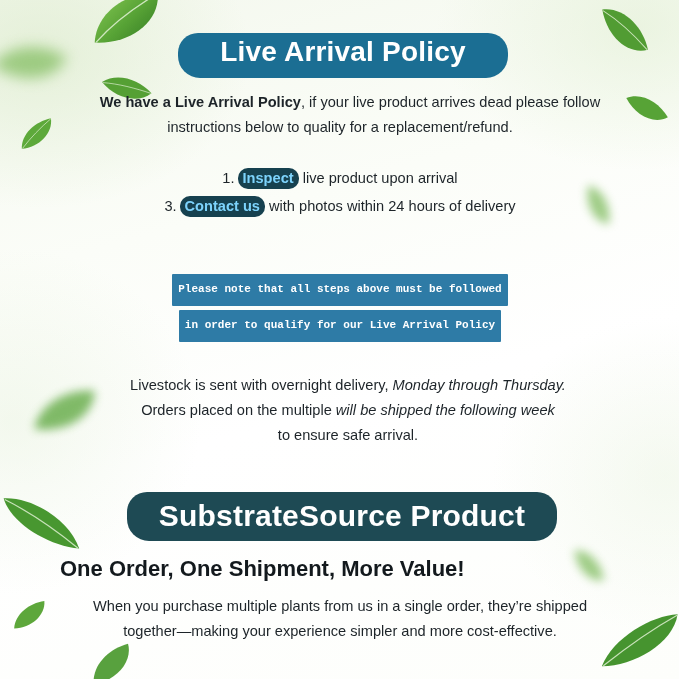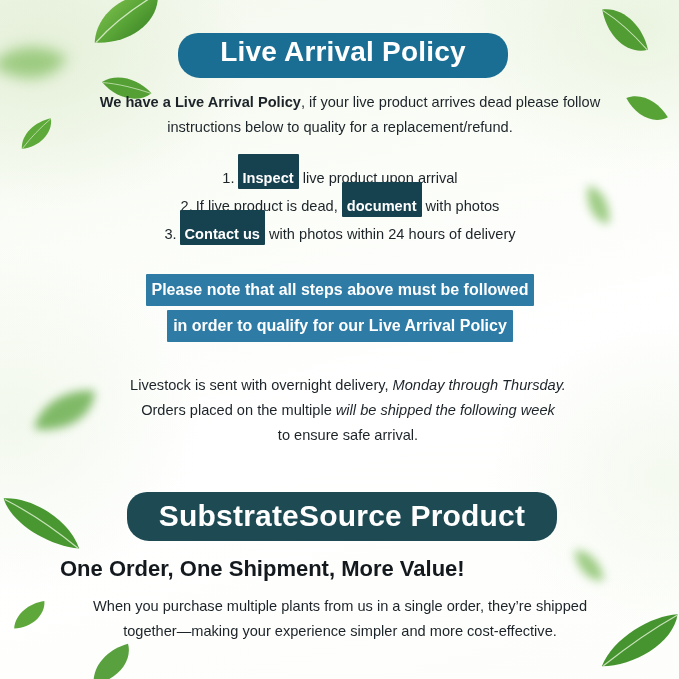--- a/index.html
+++ b/index.html
@@ -108,35 +108,36 @@
     text-align: center;
     font-size: 14.6px;
     line-height: 28px;
     color: #1d2429;
   }
   .step { white-space: nowrap; }
   .step-num { margin-right: 3px; }
 
   .kw {
     background: #16414f;
-    color: #ffffff;
-    font-weight: bold;
-    padding: 16px 5px 3px 5px;
-    border-radius: 1px;
+    color: #7dd3fc;
+    font-weight: bold;
+    padding: 2px 5px 3px 5px;
+    border-radius: 10px;
   }
 
   
   .note {
     position: absolute;
     left: 60px;
     top: 274px;
     width: 560px;
     text-align: center;
-    font-size: 16px;
+    font-size: 11px;
     line-height: 27px;
+    font-family: Liberation Mono, monospace;
   }
   .note-line {
     display: inline-block;
     background: #2e7ba6;
     color: #ffffff;
     font-weight: bold;
     padding: 2px 6px 3px 6px;
     border-radius: 1px;
   }
   .note-row { margin-bottom: 4px; }
@@ -249,23 +250,20 @@
     </div>
     <div>instructions below to quality for a replacement/refund.</div>
   </div>
 
   <div class="steps">
 
     <div class="step">
       <span class="step-num">1.</span><span></span><span class="kw">Inspect</span><span> live product upon arrival</span>
     </div>
 
-    <div class="step">
-      <span class="step-num">2.</span><span>If live product is dead, </span><span class="kw">document</span><span> with photos</span>
-    </div>
 
     <div class="step">
       <span class="step-num">3.</span><span></span><span class="kw">Contact us</span><span> with photos within 24 hours of delivery</span>
     </div>
 
   </div>
 
   <div class="note">
     <div class="note-row">
       <span class="note-line">Please note that all steps above must be followed</span>

